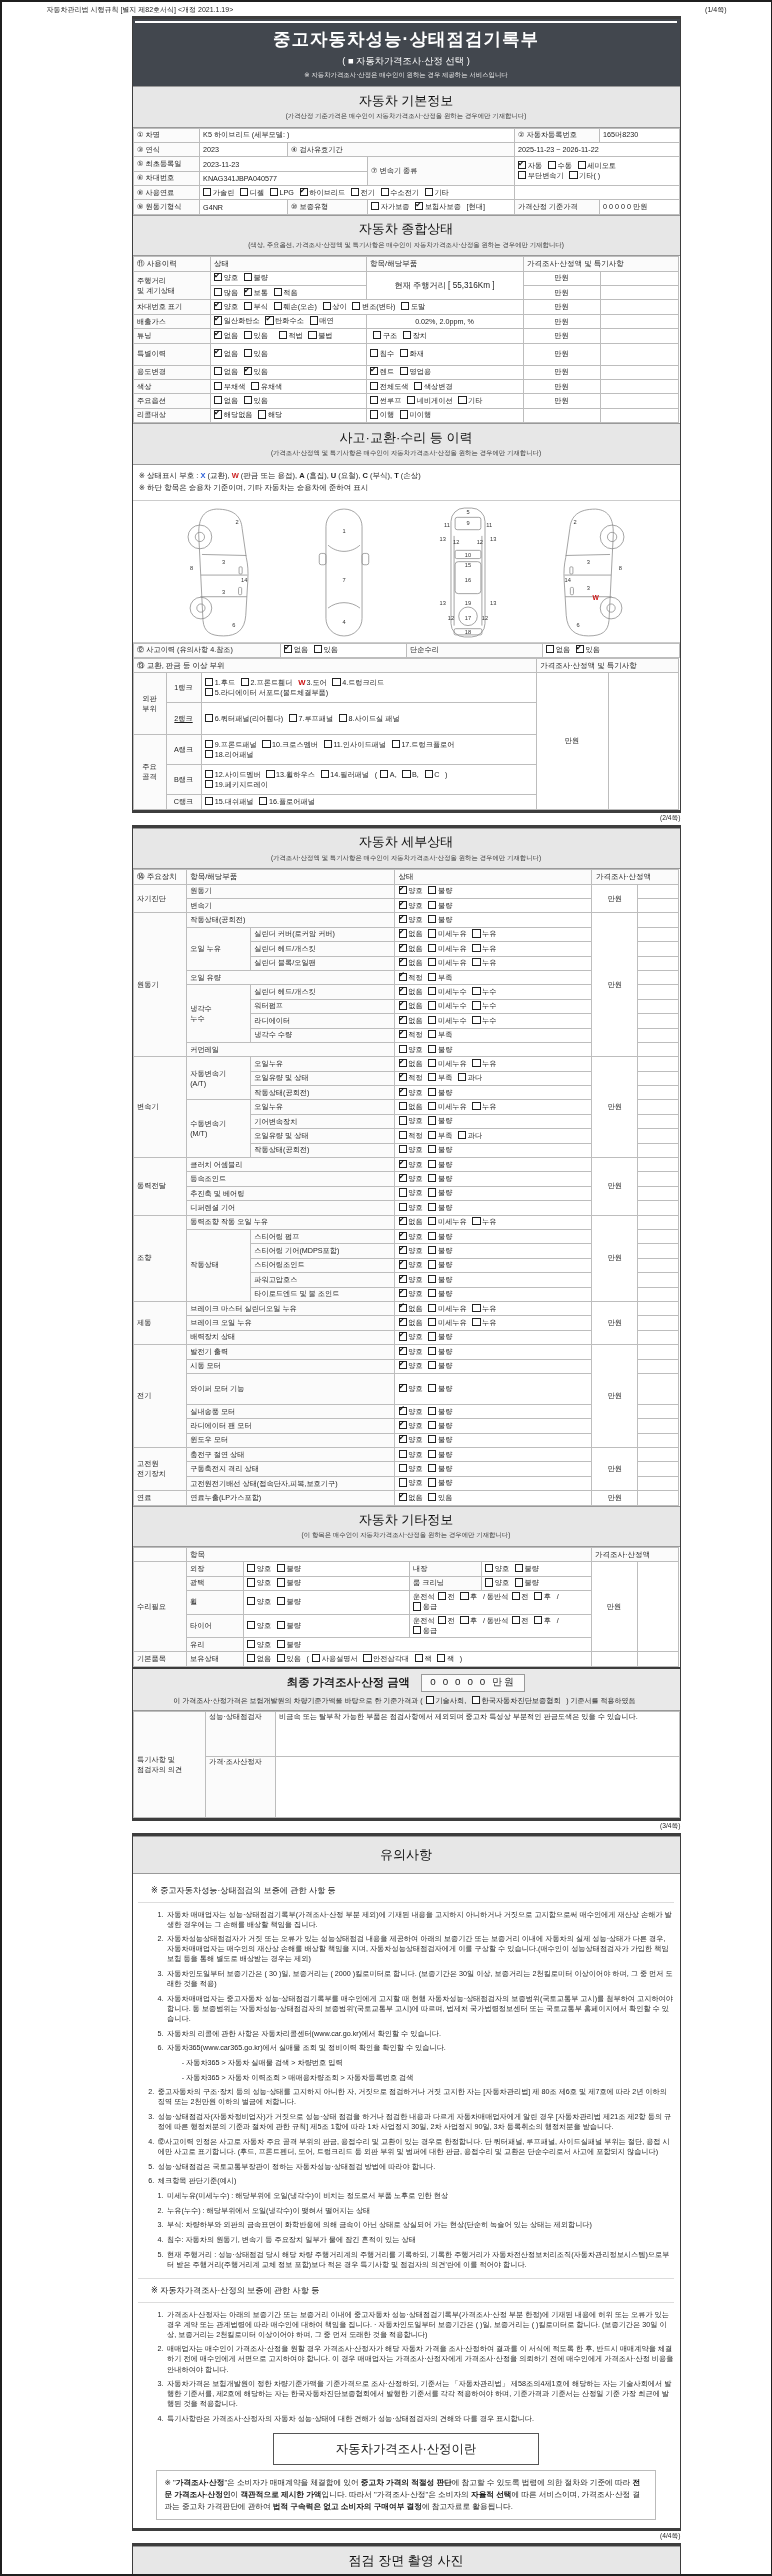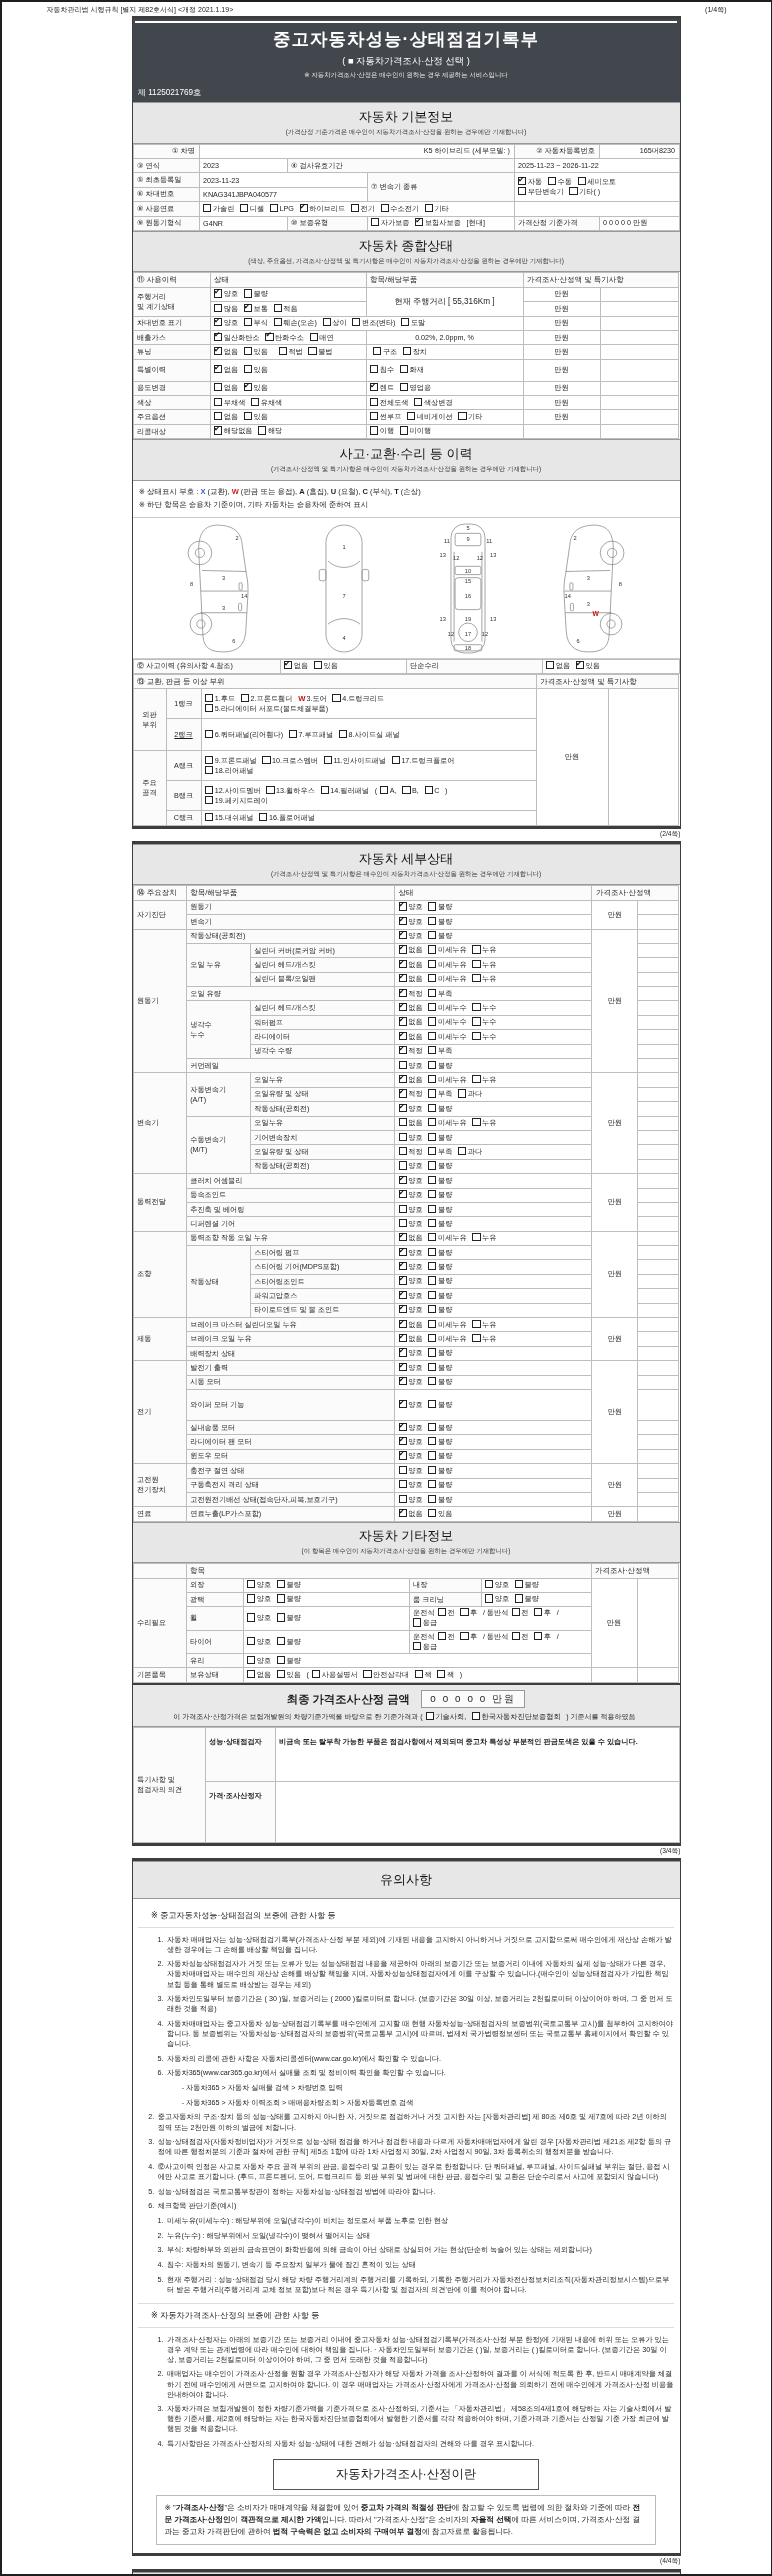--- a/index.html
+++ b/index.html
@@ -23,21 +23,21 @@
   .sechead .ss{font-size:6.4px;margin-top:2.1px;color:#333;}
   
   table.grid{border-collapse:collapse;table-layout:fixed;width:546px;}
   .grid td{border:0.5px solid #bdbdbd;font-size:7.2px;padding:1px 3.6px;vertical-align:middle;overflow:hidden;}
   .grid td.hd{background:#ededed;font-size:7.5px;}
   .grid td.tlab{background:#fbfbfb;}
   .grid td.tman{text-align:center;background:#fff;}
   .grid td.tx{background:#fff;}
   .grid td.ctr{text-align:center;}
   .grid td.big{font-size:8.2px;}
-  .grid td.vtop{vertical-align:top;padding-top:9px;font-weight:bold;}
+  .grid td.vtop{vertical-align:top;padding-top:0;}
   
   .cbi{display:inline-block;white-space:nowrap;margin-right:5.7px;}
   .bx{display:inline-block;width:6.2px;height:6.2px;border:1px solid #222;margin-right:1.5px;vertical-align:-1px;position:relative;background:#fff;}
   .bx.c::after{content:"✔";position:absolute;left:-1px;top:-3.1px;font-size:7.7px;font-weight:bold;color:#111;}
   .cblab{font-size:7.2px;}
   .raw{margin-right:3.1px;}
   .wmark{color:#cc1111;font-weight:bold;margin-right:1px;font-size:7.7px;}
   
   .legend{padding:5.2px 6.2px;font-size:7.5px;border-bottom:0.5px solid #ccc;line-height:1.7;}
   .sb{font-weight:bold;}
@@ -80,38 +80,37 @@
   </div>
   <div class="doc">
 
     <div class="block">
       <div class="titlebar">
         <div class="wline"></div>
         <div class="t1">중고자동차성능·상태점검기록부</div>
         <div class="t2">( ■ 자동차가격조사·산정 선택 )</div>
         <div class="t3">※ 자동차가격조사·산정은 매수인이 원하는 경우 제공하는 서비스입니다</div>
       </div>
-      <div class="docno">제 1125021769호</div>
 
       <div class="sechead">
         <div class="st">자동차 기본정보</div>
         <div class="ss">(가격산정 기준가격은 매수인이 자동차가격조사·산정을 원하는 경우에만 기재합니다)</div>
       </div>
       <div>
             <table class="grid">
               <colgroup>
                 <col style="width: 66px;">
                 <col style="width: 88px;">
                 <col style="width: 80px;">
                 <col style="width: 147px;">
                 <col style="width: 85px;">
                 <col style="width: 80px;">
               </colgroup>
               <tbody>
-                <tr style="height: 14.4px; text-align: right;">
+                <tr style="height: 14.4px;">
                   <td class="tlab">① 차명</td>
                   <td colspan="3" class="ttxt">K5 하이브리드 (세부모델: )</td>
                   <td class="tlab">② 자동차등록번호</td>
                   <td class="ttxt">165머8230</td>
                 </tr>
                 <tr style="height: 14.4px;">
                   <td class="tlab">③ 연식</td>
                   <td class="ttxt">2023</td>
                   <td colspan="2" class="tlab">④ 검사유효기간</td>
                   <td colspan="2" class="ttxt">2025-11-23 ~ 2026-11-22</td>

